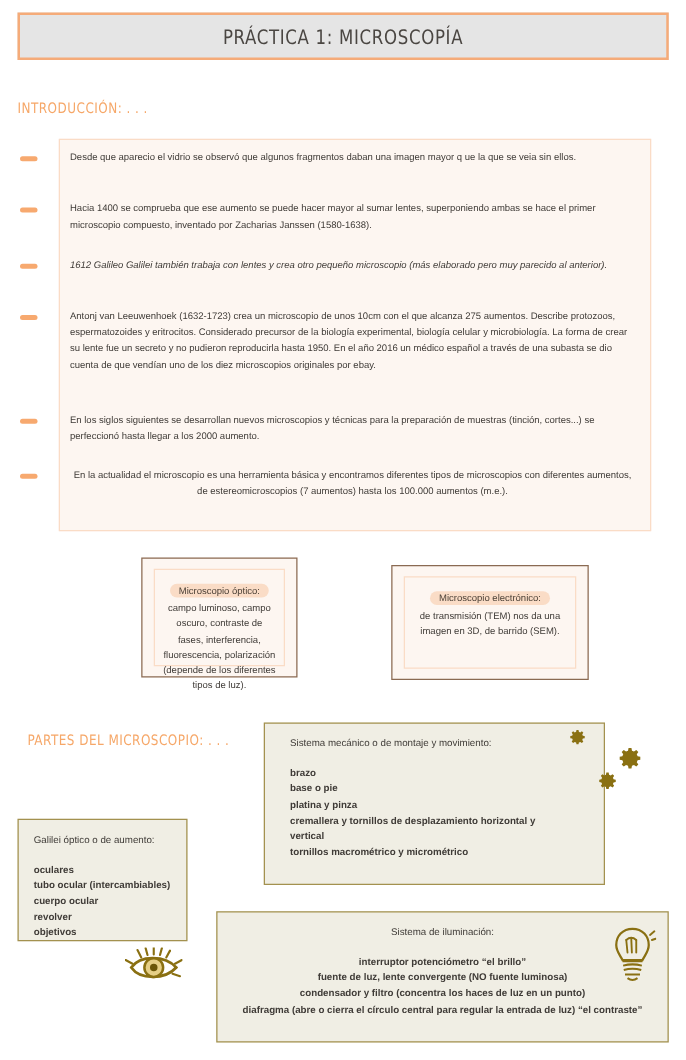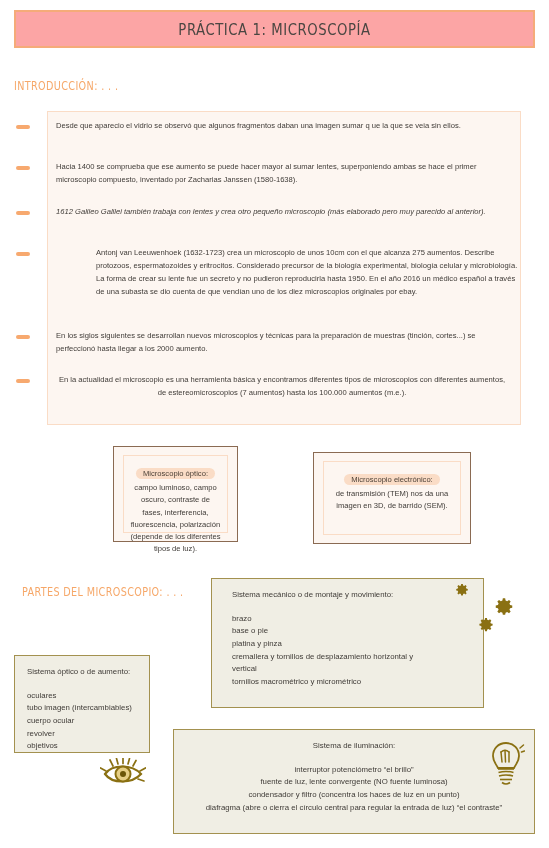--- a/index.html
+++ b/index.html
@@ -18,21 +18,21 @@
 
   
   .title-banner {
     position: absolute;
     left: 14px;
     top: 10px;
     width: 521px;
     height: 38px;
     box-sizing: border-box;
     border: 2.5px solid #f5ab79;
-    background: #fca5a5;
+    background: #e5e5e5;
     display: flex;
     align-items: center;
     justify-content: center;
   }
   .title-text {
     font-family: "DejaVu Sans Condensed", "Liberation Sans Narrow", "Liberation Sans", sans-serif;
     font-size: 16px;
     letter-spacing: 0.6px;
     color: #4a4642;
     font-stretch: condensed;
@@ -137,21 +137,21 @@
     font-size: 7.8px;
     line-height: 1.62;
     color: #3f3b37;
   }
   #box-optico-sistema { left: 14px; top: 655px; width: 136px; height: 98px; }
   #box-mecanico { left: 211px; top: 578px; width: 273px; height: 130px; padding-left: 20px; }
   #box-iluminacion { left: 173px; top: 729px; width: 362px; height: 105px; }
   #box-iluminacion .olive-head,
   #box-iluminacion .olive-lines { text-align: center; }
   .olive-head { margin-bottom: 11px; }
-  .olive-lines div { white-space: nowrap; }
+  .olive-lines div { white-space: nowrap; font-weight: bold; }
 
   
   .icon { position: absolute; }
   #gear-in-box { left: 455px; top: 583px; }
   #gear-out-big { left: 494px; top: 597px; }
   #gear-out-small { left: 478px; top: 617px; }
   #eye-icon { left: 100px; top: 758px; }
   #bulb-icon { left: 487px; top: 740px; }
 </style>
 </head>
@@ -160,31 +160,31 @@
 <div class="title-banner">
   <div class="title-text">PRÁCTICA 1: MICROSCOPÍA</div>
 </div>
 
 <div class="section-heading" id="heading-intro">INTRODUCCIÓN: . . .</div>
 
 <div class="intro-panel"></div>
 <div class="intro-list">
   <div class="intro-item" style="top:8px;">
     <span class="dash"></span>
-    <span class="intro-text">Desde que aparecio el vidrio se observó que algunos fragmentos daban una imagen sumar q ue la que se veia sin ellos.</span>
+    <span class="intro-text">Desde que aparecio el vidrio se observó que algunos fragmentos daban una imagen mayor q ue la que se veia sin ellos.</span>
   </div>
   <div class="intro-item" style="top:49px;">
     <span class="dash"></span>
     <span class="intro-text">Hacia 1400 se comprueba que ese aumento se puede hacer mayor al sumar lentes, superponiendo ambas se hace el primer microscopio compuesto, inventado por Zacharias Janssen (1580-1638).</span>
   </div>
   <div class="intro-item" style="top:94px;font-style:italic;">
     <span class="dash"></span>
     <span class="intro-text">1612 Galileo Galilei también trabaja con lentes y crea otro pequeño microscopio (más elaborado pero muy parecido al anterior).</span>
   </div>
-  <div class="intro-item" style="top:135px;gap:40px;">
+  <div class="intro-item" style="top:135px;">
     <span class="dash"></span>
     <span class="intro-text">Antonj van Leeuwenhoek (1632-1723) crea un microscopio de unos 10cm con el que alcanza 275 aumentos. Describe protozoos, espermatozoides y eritrocitos. Considerado precursor de la biología experimental, biología celular y microbiología. La forma de crear su lente fue un secreto y no pudieron reproducirla hasta 1950. En el año 2016 un médico español a través de una subasta se dio cuenta de que vendían uno de los diez microscopios originales por ebay.</span>
   </div>
   <div class="intro-item" style="top:218px;">
     <span class="dash"></span>
     <span class="intro-text">En los siglos siguientes se desarrollan nuevos microscopios y técnicas para la preparación de muestras (tinción, cortes...) se perfeccionó hasta llegar a los 2000 aumento.</span>
   </div>
   <div class="intro-item" style="top:262px;text-align:center;">
     <span class="dash"></span>
     <span class="intro-text">En la actualidad el microscopio es una herramienta básica y encontramos diferentes tipos de microscopios con diferentes aumentos, de estereomicroscopios (7 aumentos) hasta los 100.000 aumentos (m.e.).</span>
@@ -201,24 +201,24 @@
 <div class="type-box" id="box-electronico">
   <div class="type-box-inner">
     <span class="type-label">Microscopio electrónico:</span>
     <div class="type-body">de transmisión (TEM) nos da una imagen en 3D, de barrido (SEM).</div>
   </div>
 </div>
 
 <div class="section-heading" id="heading-partes">PARTES DEL MICROSCOPIO:  . . .</div>
 
 <div class="olive-box" id="box-optico-sistema">
-  <div class="olive-head">Sistema óptico o de aumento:</div>
+  <div class="olive-head">Galilei óptico o de aumento:</div>
   <div class="olive-lines">
     <div>oculares</div>
-    <div>tubo imagen (intercambiables)</div>
+    <div>tubo ocular (intercambiables)</div>
     <div>cuerpo ocular</div>
     <div>revolver</div>
     <div>objetivos</div>
   </div>
 </div>
 
 <div class="olive-box" id="box-mecanico">
   <div class="olive-head">Sistema mecánico o de montaje y movimiento:</div>
   <div class="olive-lines">
     <div>brazo</div>

